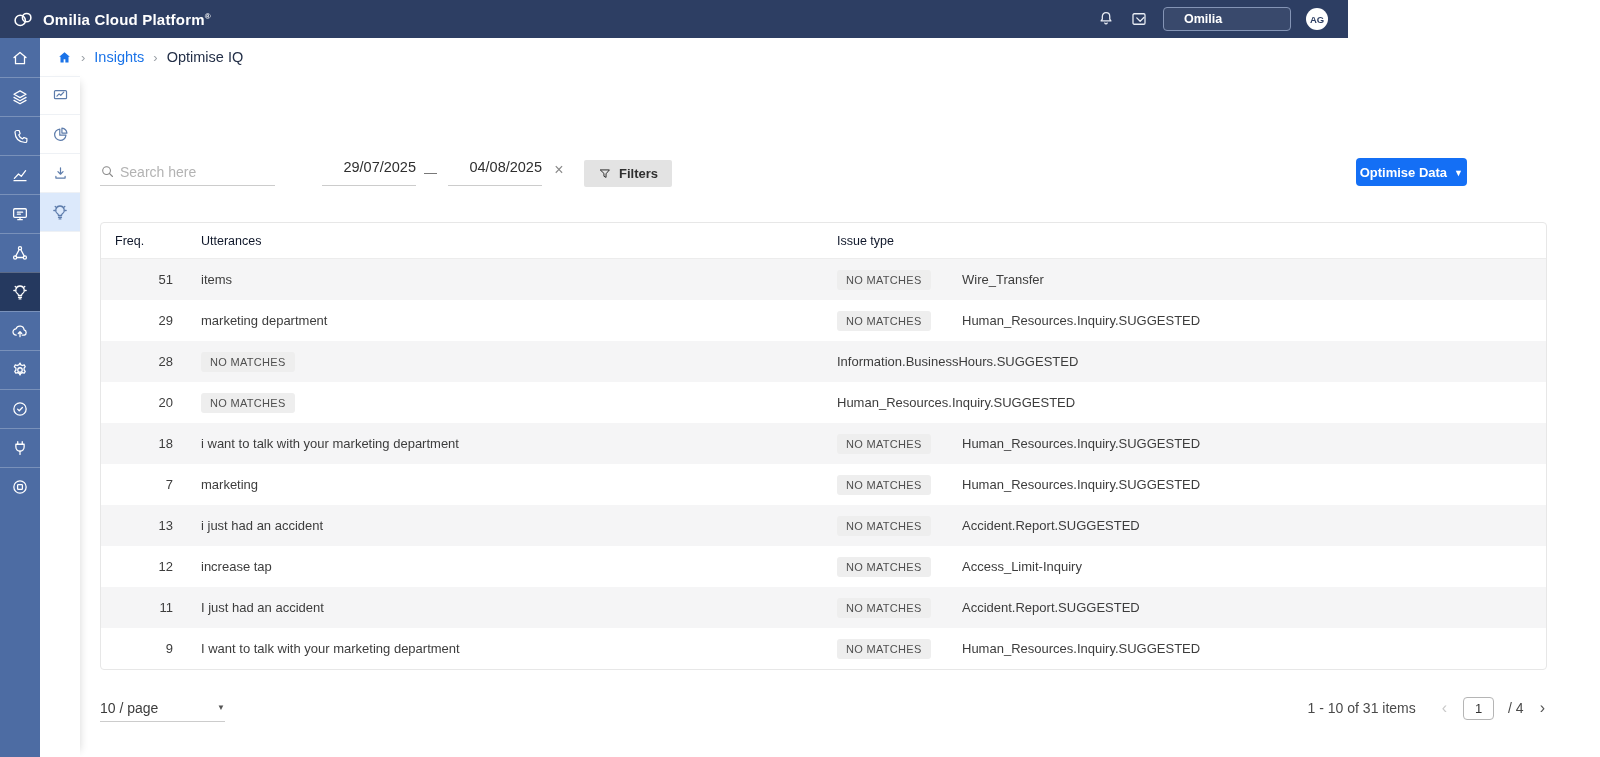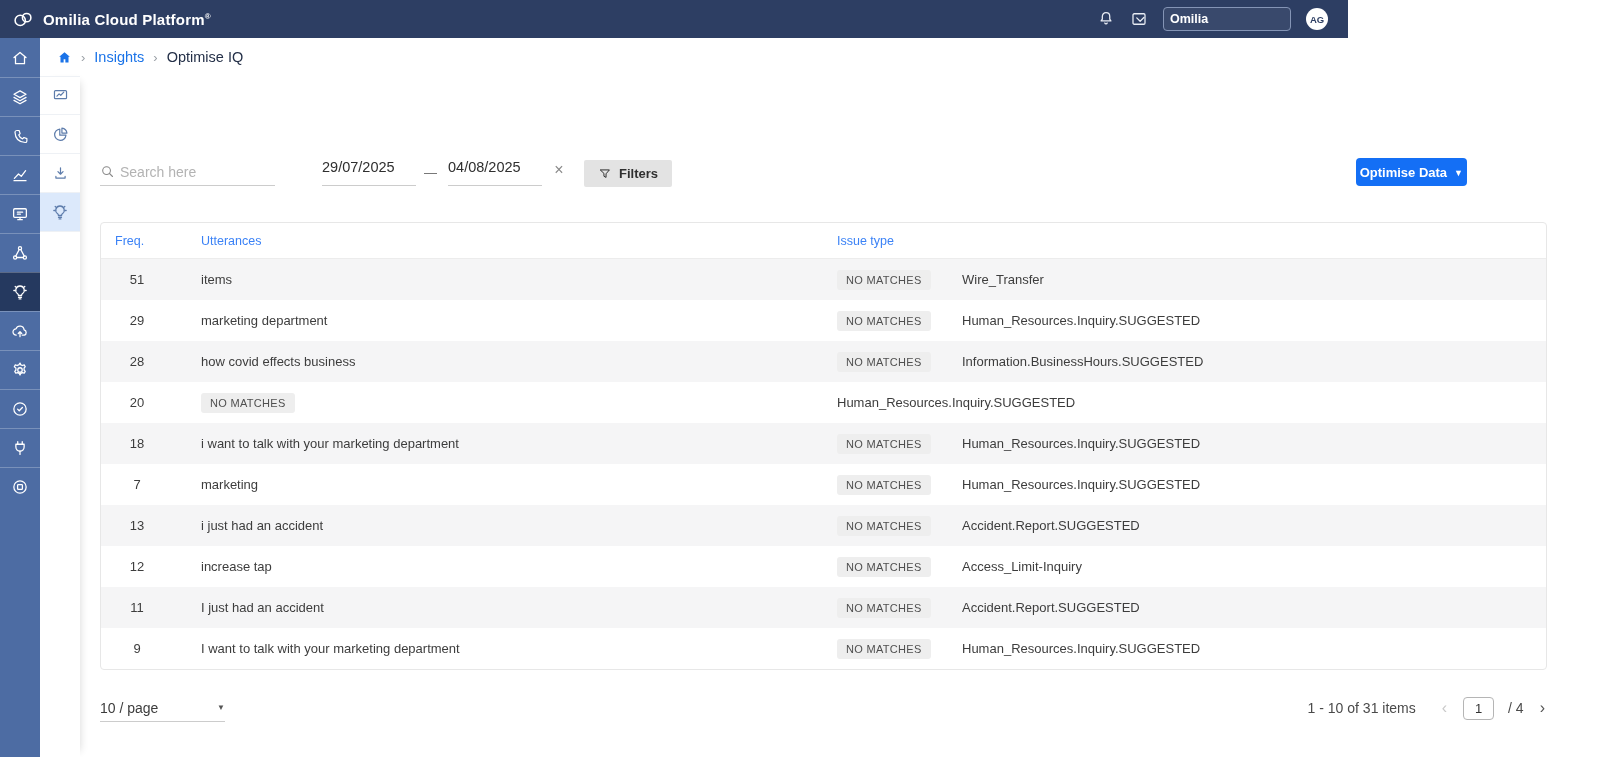--- a/index.html
+++ b/index.html
@@ -16,21 +16,21 @@
   
   .topbar{position:absolute;left:0;top:0;width:1348px;height:38px;background:var(--topbar);
     display:flex;align-items:center;color:#fff;z-index:5;}
   .brand{display:flex;align-items:center;gap:9px;padding-left:12px;}
   .brand .icon{color:#fff;}
   .brand-name{font-size:15px;font-weight:bold;letter-spacing:.2px;}
   .brand-name sup{font-size:8px;}
   .topbar-right{margin-left:auto;display:flex;align-items:center;gap:15px;padding-right:20px;}
   .tb-icon{color:#e8ecf4;cursor:pointer;}
   .org-select{width:128px;height:24px;border:1px solid #8494b5;border-radius:4px;
-    background:rgba(255,255,255,.06);display:flex;align-items:center;padding:0 6px;
+    background:rgba(255,255,255,.06);display:flex;align-items:center;padding:0 20px;
     font-size:12.5px;font-weight:bold;color:#fff;cursor:pointer;}
   .avatar{width:22px;height:22px;border-radius:50%;background:#fff;color:#2d3e63;
     font-size:9.5px;font-weight:bold;display:flex;align-items:center;justify-content:center;cursor:pointer;}
 
   
   .sidebar{position:absolute;left:0;top:38px;width:40px;height:719px;background:var(--sidebar);z-index:4;}
   .sb-item{width:40px;height:39px;display:flex;align-items:center;justify-content:center;
     color:#fff;cursor:pointer;border-top:1px solid rgba(255,255,255,.25);}
   .sb-item:first-child{border-top:none;}
   .sb-item.selected{background:var(--sidebar-sel);}
@@ -56,43 +56,43 @@
 
   
   .toolbar{position:absolute;left:20px;top:82px;width:1447px;height:32px;}
   .search-wrap{position:absolute;left:0;top:0;width:175px;height:28px;border-bottom:1px solid #ccc;
     display:flex;align-items:center;gap:5px;color:#8a8a8a;}
   .search-wrap input{border:none;outline:none;flex:1;font-size:14px;color:#333;min-width:0;
     font-family:"Liberation Sans",sans-serif;}
   .search-wrap input::placeholder{color:#b3b3b3;}
   .date-field{position:absolute;top:0;height:28px;border-bottom:1px solid #ccc;}
   .date-field input{border:none;outline:none;width:100%;font-size:14.5px;color:#2f2f2f;
-    font-family:"Liberation Sans",sans-serif;background:transparent;}
+    font-family:"Liberation Sans",sans-serif;background:transparent;text-align:right;}
   .df-from{left:222px;width:94px;}
   .df-to{left:348px;width:94px;}
   .date-dash{position:absolute;left:324px;top:7px;color:#666;font-size:13px;}
   .clear-x{position:absolute;left:450px;top:3px;color:#8a8a8a;font-size:16px;cursor:pointer;width:18px;
     text-align:center;}
   .filters-btn{position:absolute;left:484px;top:2px;height:27px;background:#e3e3e3;border:none;
     border-radius:2px;display:flex;align-items:center;gap:7px;padding:0 14px;cursor:pointer;
     font-size:13px;font-weight:bold;color:#2f2f2f;font-family:"Liberation Sans",sans-serif;}
   .optimise-btn{position:absolute;right:80px;top:0;height:28px;background:var(--accent);border:none;
     border-radius:4px;color:#fff;font-size:13px;font-weight:bold;display:flex;align-items:center;gap:7px;
     padding:0 4px;cursor:pointer;font-family:"Liberation Sans",sans-serif;}
   .optimise-btn .caret{font-size:9px;position:relative;top:1px;}
 
   
   .tbl{position:absolute;left:20px;top:146px;width:1447px;border:1px solid var(--border);
     border-radius:4px;background:#fff;overflow:hidden;}
   .trow,.thead{display:grid;grid-template-columns:100px 636px 125px 1fr;align-items:center;}
-  .thead{height:36px;border-bottom:1px solid #ececec;font-size:12.5px;color:#3b82f6;}
+  .thead{height:36px;border-bottom:1px solid #ececec;font-size:12.5px;color:#0f172a;}
   .thead .c-freq{padding-left:14px;text-align:left;}
   .trow{height:41px;font-size:13px;color:#3d3d3d;}
   .trow:nth-child(odd){background:var(--row-alt);}
-  .c-freq{text-align:center;padding-right:28px;}
+  .c-freq{text-align:right;padding-right:28px;}
   .badge{display:inline-block;background:#eee;color:#4f4f4f;font-size:11px;letter-spacing:.3px;
     padding:4px 9px;border-radius:3px;}
   .trow .c-issue{justify-self:start;}
 
   
   .pfoot{position:absolute;left:20px;top:618px;width:1447px;height:34px;}
   .psize{position:absolute;left:0;top:0;width:125px;height:28px;border-bottom:1px solid #ccc;
     display:flex;align-items:center;justify-content:space-between;font-size:14px;color:#3c3c3c;cursor:pointer;}
   .psize .caret{font-size:8px;color:#555;}
   .pright{position:absolute;right:0;top:0;height:28px;display:flex;align-items:center;gap:14px;}
@@ -336,21 +336,20 @@
           <div class="c-intent">Wire_Transfer</div>
         </div>
         <div class="trow">
           <div class="c-freq">29</div>
           <div class="c-utt">marketing department</div>
           <div class="c-issue"><span class="badge">NO MATCHES</span></div>
           <div class="c-intent">Human_Resources.Inquiry.SUGGESTED</div>
         </div>
         <div class="trow">
           <div class="c-freq">28</div>
-          <div class="c-utt">how covid effects business</div>
           <div class="c-issue"><span class="badge">NO MATCHES</span></div>
           <div class="c-intent">Information.BusinessHours.SUGGESTED</div>
         </div>
         <div class="trow">
           <div class="c-freq">20</div>
           <div class="c-issue"><span class="badge">NO MATCHES</span></div>
           <div class="c-intent">Human_Resources.Inquiry.SUGGESTED</div>
         </div>
         <div class="trow">
           <div class="c-freq">18</div>

